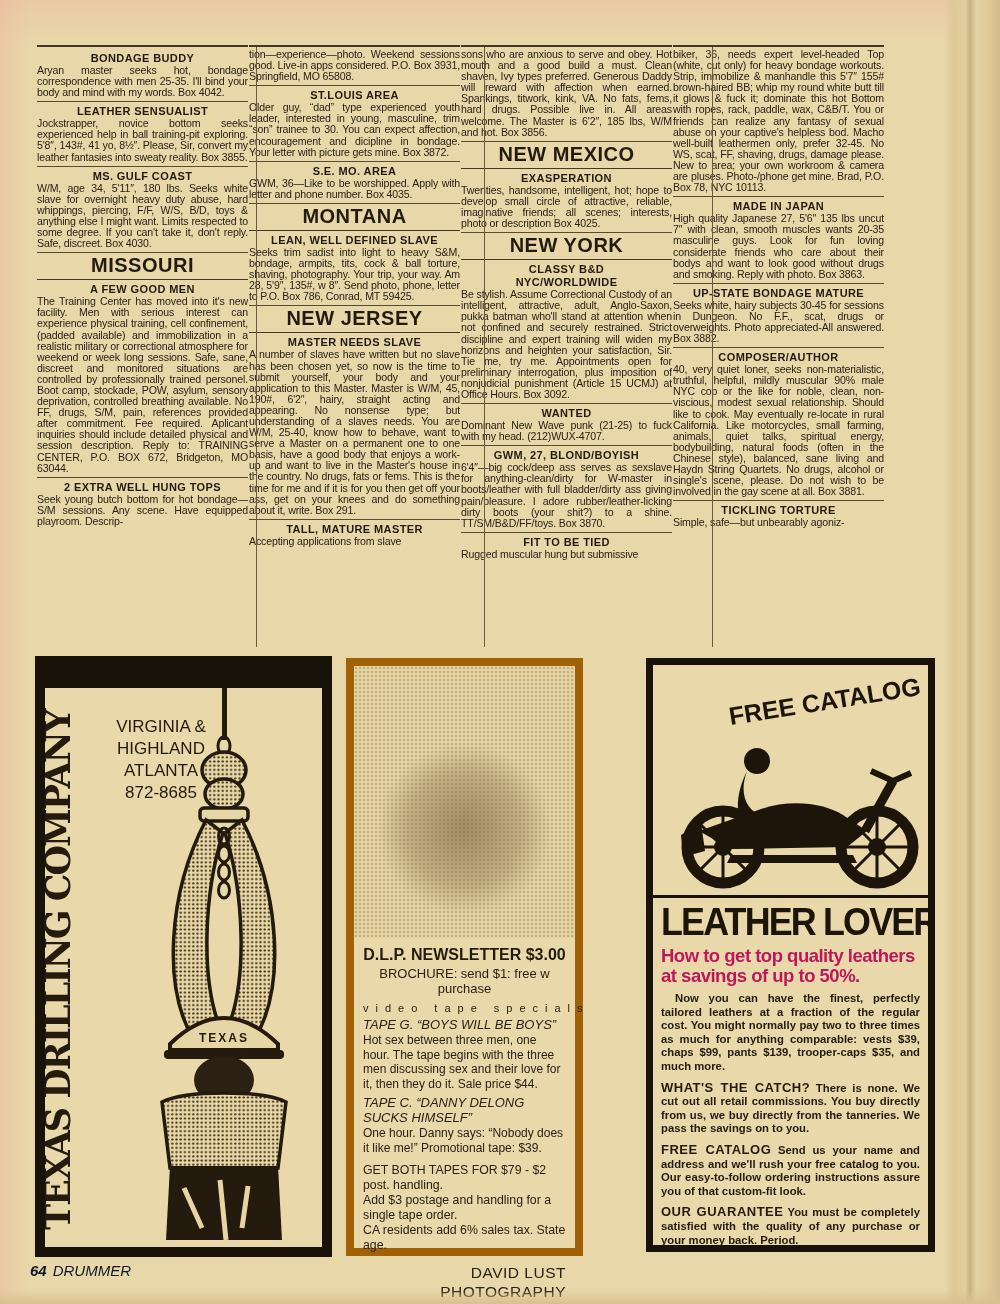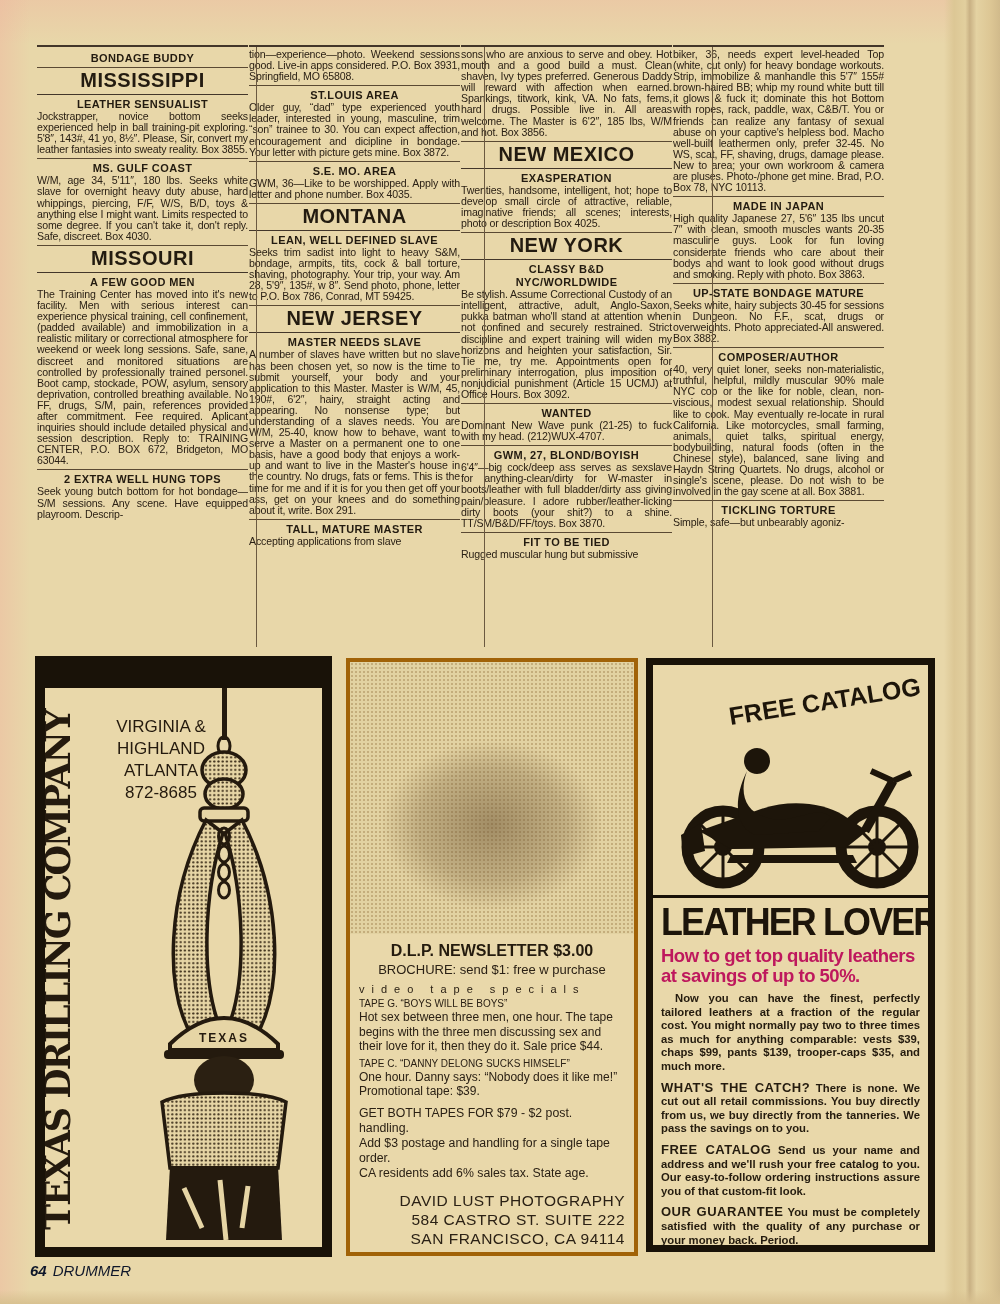--- a/index.html
+++ b/index.html
@@ -27,29 +27,29 @@
   .state-wrap{border-bottom:1.5px solid #43362a;margin-bottom:3px;}
   
   .adbox{position:absolute;background:#e9d8aa;box-sizing:border-box;}
   .ad-texas{left:35px;top:656px;width:297px;height:601px;border:10px solid #191208;border-top:32px solid #191208;}
   .texas-inner{position:relative;width:100%;height:100%;overflow:hidden;}
   .texas-vert{position:absolute;left:-8px;top:8px;height:548px;writing-mode:vertical-rl;transform:rotate(180deg);
     font-family:"DejaVu Serif",serif;font-weight:bold;font-size:35px;letter-spacing:-2px;color:#241a0e;text-align:center;}
   .texas-loc{position:absolute;left:46px;top:28px;width:140px;text-align:center;font-weight:normal;
     font-size:17px;line-height:22px;color:#241a0e;}
   .texas-fig{position:absolute;right:2px;top:0;}
-  .ad-dlp{left:346px;top:658px;width:292px;height:598px;border:4px solid #a16207;}
+  .ad-dlp{left:346px;top:658px;width:237px;height:598px;border:8px solid #a16207;}
   .dlp-photo{height:272px;margin:0;position:relative;overflow:hidden;
     background:radial-gradient(closest-side at 50% 60%,rgba(110,85,52,.55),rgba(110,85,52,.28) 52%,rgba(110,85,52,0) 78%),
       radial-gradient(#c4ad7c 1px,rgba(0,0,0,0) 1.4px),#e2d2a2;background-size:auto,4px 4px;}
   .dlp-text{padding:6px 9px 0 9px;}
   .dlp-title{font-weight:bold;font-size:16px;text-align:center;margin:2px 0 2px;color:#241b0e;}
   .dlp-brochure{font-size:13px;text-align:center;margin:0 0 6px;}
   .dlp-specials{font-size:11px;letter-spacing:7px;margin:0 0 3px;white-space:nowrap;}
-  .dlp-tape-t{font-size:10px;margin:2px 0 1px;}
+  .dlp-tape-t{font-size:13px;margin:2px 0 1px;font-style:italic;}
   .dlp-tape-b{font-size:12px;line-height:14.6px;margin:0 0 4px;text-align:left;}
   .dlp-line{font-size:12.3px;line-height:15px;margin:0;}
   .dlp-gap{margin-top:7px;}
   .dlp-co{font-size:15.5px;line-height:19px;text-align:right;margin:10px 0 0;letter-spacing:.5px;}
   .ad-leather{left:646px;top:658px;width:289px;height:594px;border:7px solid #191208;}
   .leather-inner{position:relative;width:100%;height:100%;overflow:hidden;padding:0 8px;box-sizing:border-box;}
   .free-cat{position:absolute;top:22px;right:6px;transform:rotate(-9deg);font-weight:bold;font-size:25px;
     letter-spacing:0px;color:#1d150a;white-space:nowrap;}
   .moto{margin-top:66px;}
   .leather-divider{border-top:3px solid #191208;margin:2px -8px 0;}
@@ -67,25 +67,23 @@
 
 <div class="page">
   <div class="tint-top"></div>
   <div class="tint-left"></div>
 
   <div class="classifieds">
 
     <div class="col">
       <div class="cad">
         <div class="cad-t">BONDAGE BUDDY</div>
-      </div>
-      <div class="rule"></div>
-      <div class="state-wrap">
-        <div class="state-n">MISSISSIPPI</div>
-      </div>
+        <p class="cad-b">Aryan master seeks hot, bondage correspondence with men 25-35. I'll bind your body and mind with my words. Box 4042.</p>
+      </div>
+      <div class="rule"></div>
       <div class="cad">
         <div class="cad-t">LEATHER SENSUALIST</div>
         <p class="cad-b">Jockstrapper, novice bottom seeks experienced help in ball training-pit exploring. 5'8″, 143#, 41 yo, 8½″. Please, Sir, convert my leather fantasies into sweaty reality. Box 3855.</p>
       </div>
       <div class="rule"></div>
       <div class="cad">
         <div class="cad-t">MS. GULF COAST</div>
         <p class="cad-b">W/M, age 34, 5'11″, 180 lbs. Seeks white slave for overnight heavy duty abuse, hard whippings, piercing, F/F, W/S, B/D, toys &amp; anything else I might want. Limits respected to some degree. If you can't take it, don't reply. Safe, discreet. Box 4030.</p>
       </div>
       <div class="rule"></div>

